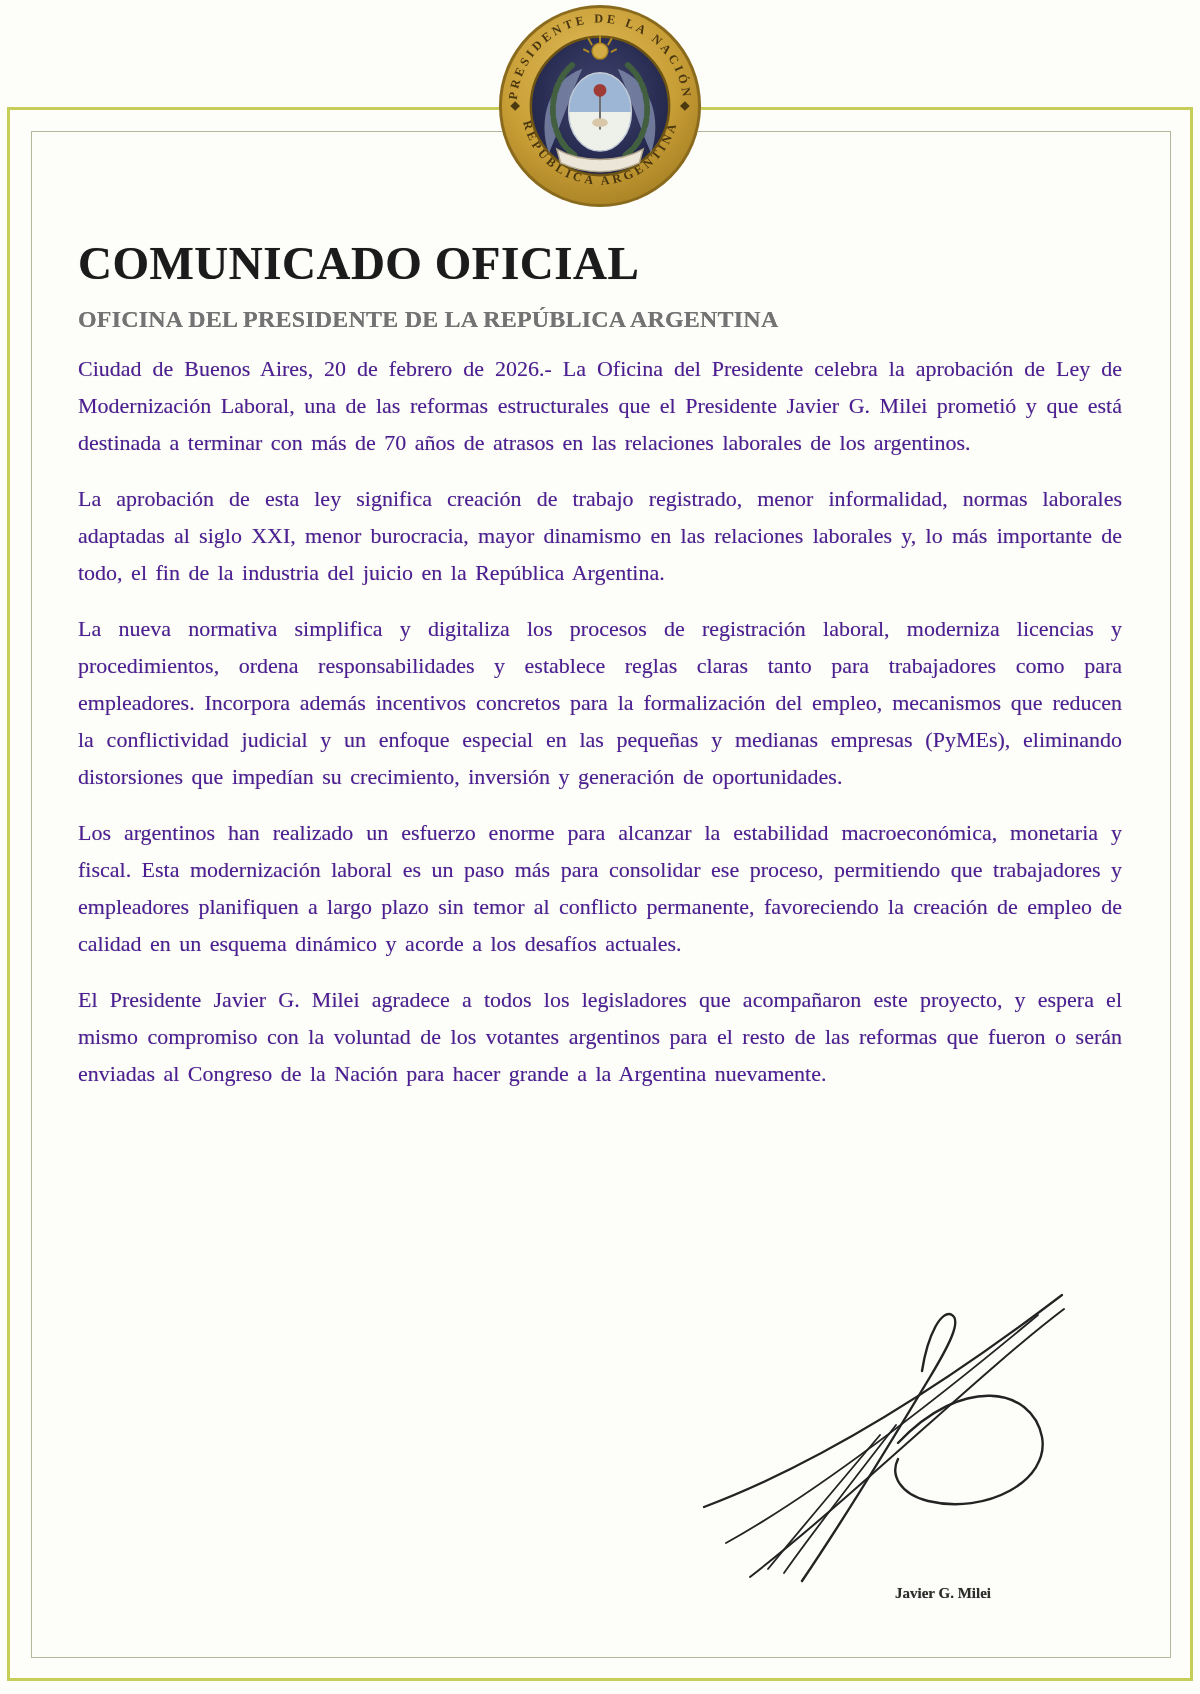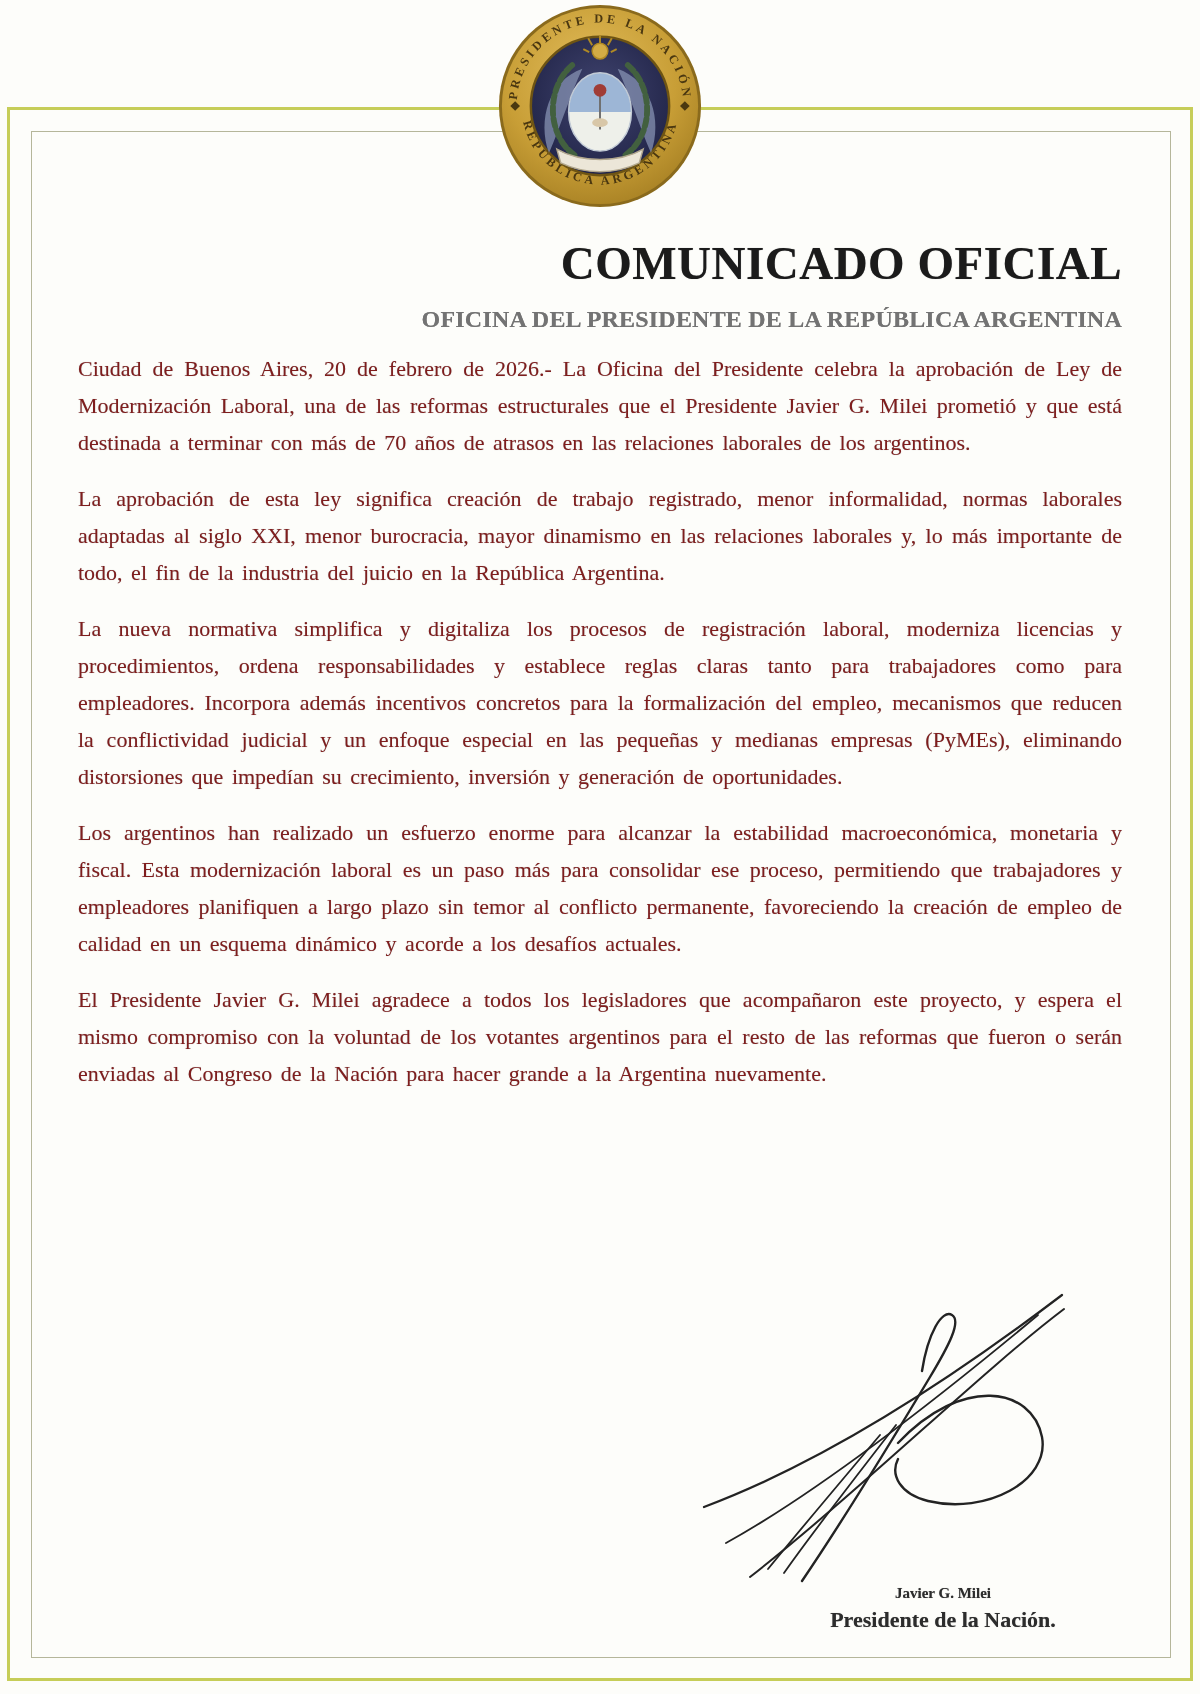--- a/index.html
+++ b/index.html
@@ -16,34 +16,34 @@
     position:absolute;left:7px;top:107px;right:7px;bottom:13px;
     border:3px solid #c6cd58;
   }
   .border-inner{
     position:absolute;left:31px;top:131px;right:29px;bottom:36px;
     border:1px solid #b5b69a;
   }
   
   .seal{position:absolute;left:497px;top:3px;width:206px;height:206px;}
   
-  .headings{position:absolute;left:78px;top:236px;width:1044px;text-align:right;color:#161616;}
+  .headings{position:absolute;left:78px;top:236px;width:1044px;text-align:left;color:#161616;}
   .doc-title{
     margin:0;font-size:47px;font-weight:bold;letter-spacing:0.5px;
     font-family:"Liberation Serif", serif;color:#1b1b1b;
     text-shadow:0 0 0.7px rgba(20,20,20,.55);
   }
   .doc-subtitle{
     margin:16px 0 0 0;font-size:24px;font-weight:bold;letter-spacing:0.2px;
     color:#737373;text-shadow:0 0 0.6px rgba(30,30,30,.5);
   }
   
   .body-text{
     position:absolute;left:78px;top:350px;width:1044px;
-    font-size:22px;line-height:37px;color:#7f1d1d;
+    font-size:22px;line-height:37px;color:#4c1d95;
     text-align:justify;word-spacing:3px;
     text-shadow:0 0 0.8px rgba(70,70,70,.45);
   }
   .body-text p{margin:0 0 19px 0;}
   
   .sig-scribble{position:absolute;left:690px;top:1275px;width:380px;height:330px;}
   .sig-block{
     position:absolute;left:763px;top:1585px;width:360px;
     text-align:center;color:#2c2c2c;font-weight:bold;
     text-shadow:0 0 0.7px rgba(40,40,40,.5);
@@ -132,16 +132,15 @@
     <path d="M 374 34 C 292 96 170 216 60 302" stroke-width="2"></path>
     <path d="M 36 268 C 130 216 252 120 348 40" stroke-width="1.8"></path>
     <path d="M 232 96 C 238 58 252 34 262 40 C 272 46 258 72 240 102 C 204 162 150 250 112 306" stroke-width="2.4"></path>
     <path d="M 208 168 C 272 100 342 112 352 162 C 360 206 296 240 238 226 C 210 219 200 200 208 184" stroke-width="2.4"></path>
     <path d="M 190 160 C 148 210 104 262 78 294" stroke-width="1.8"></path>
     <path d="M 206 150 C 164 204 122 258 94 298" stroke-width="1.8"></path>
   </svg>
 
   <div class="sig-block">
     <div class="sig-name">Javier G. Milei</div>
-    <div class="sig-role">Presidente de la Nación.</div>
   </div>
 
 </div>
 
 </body></html>

